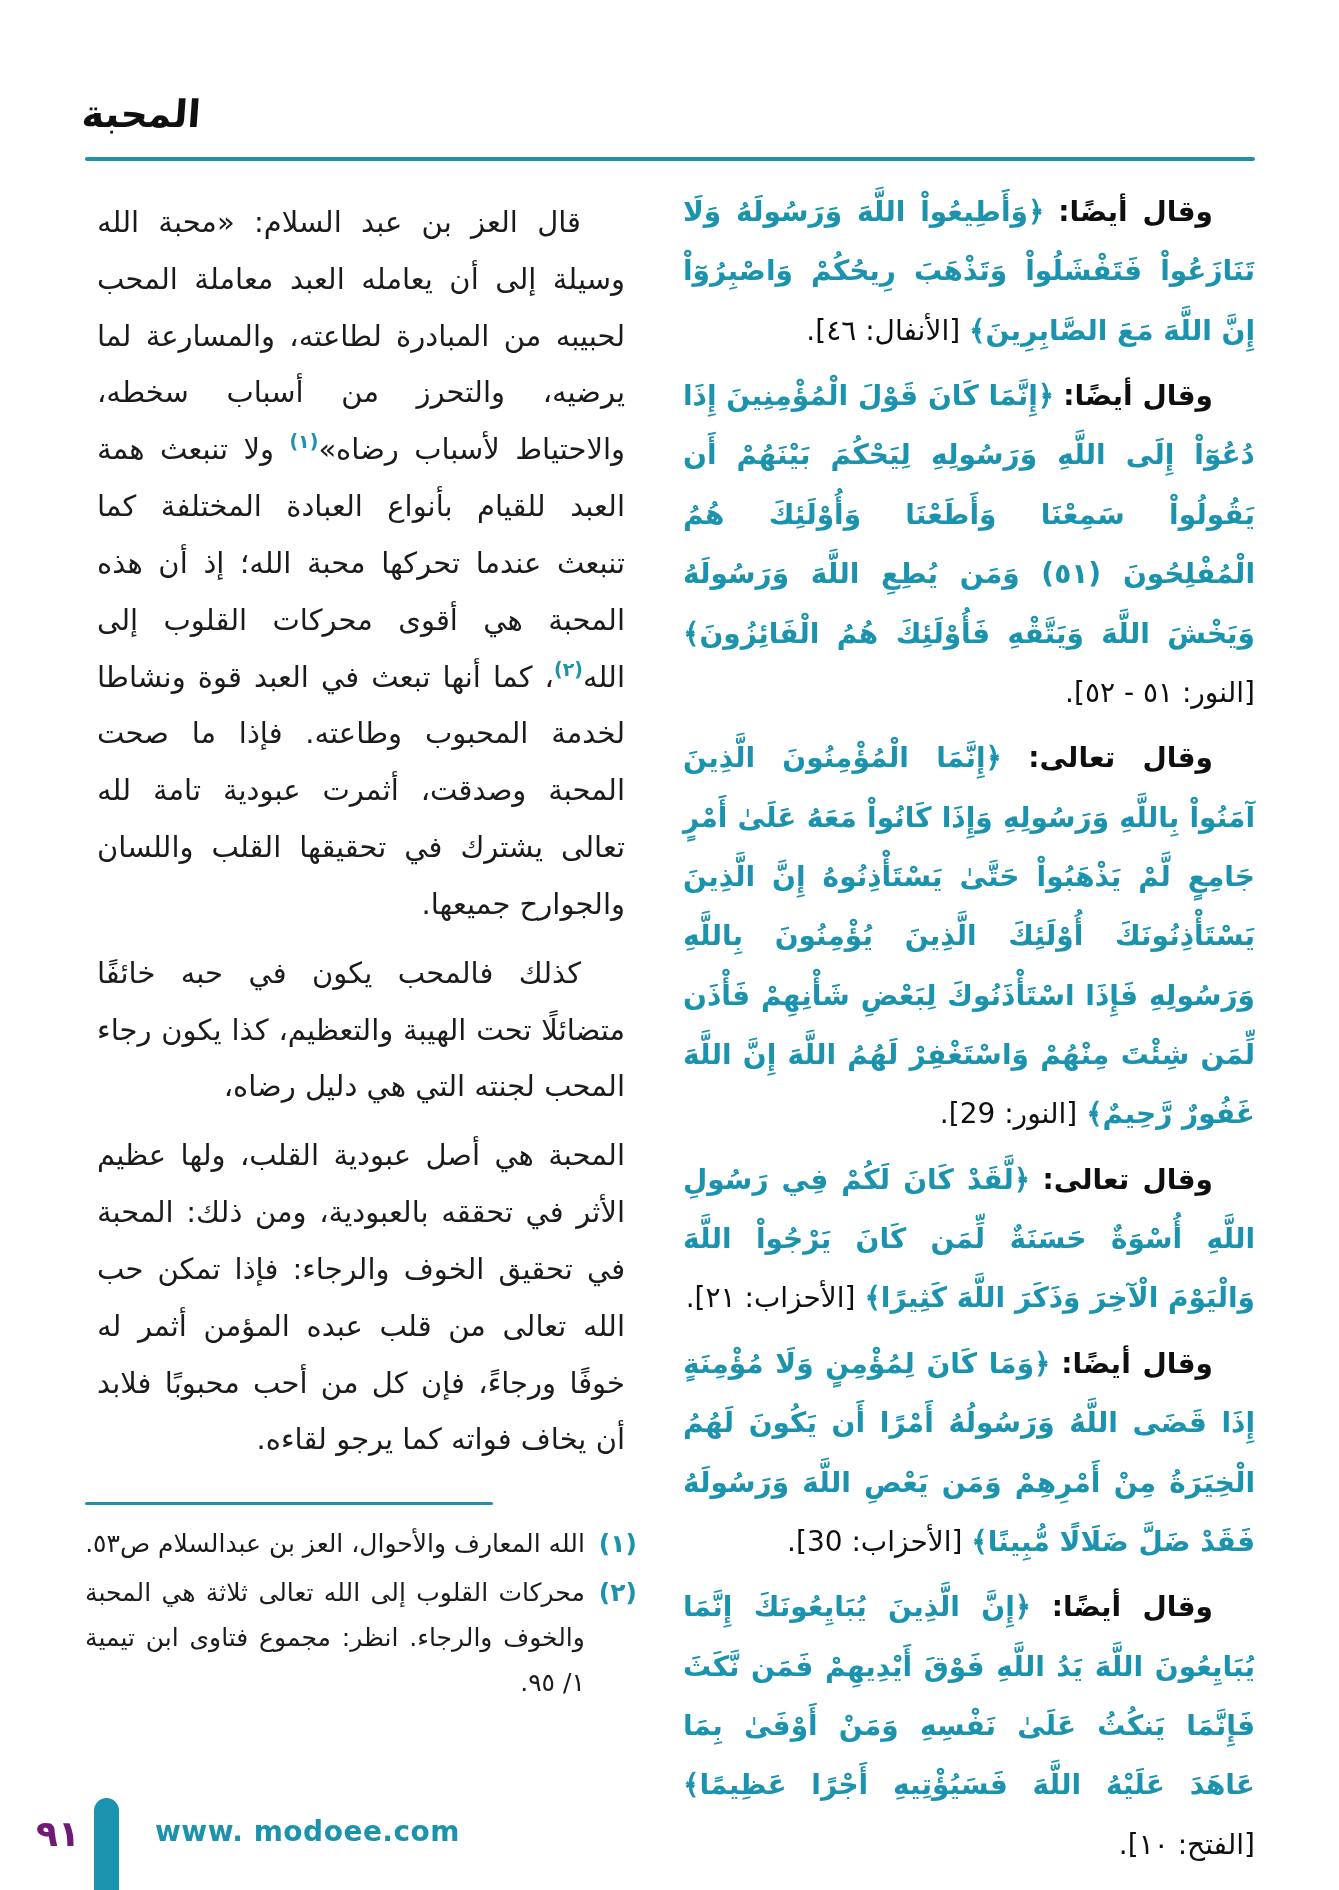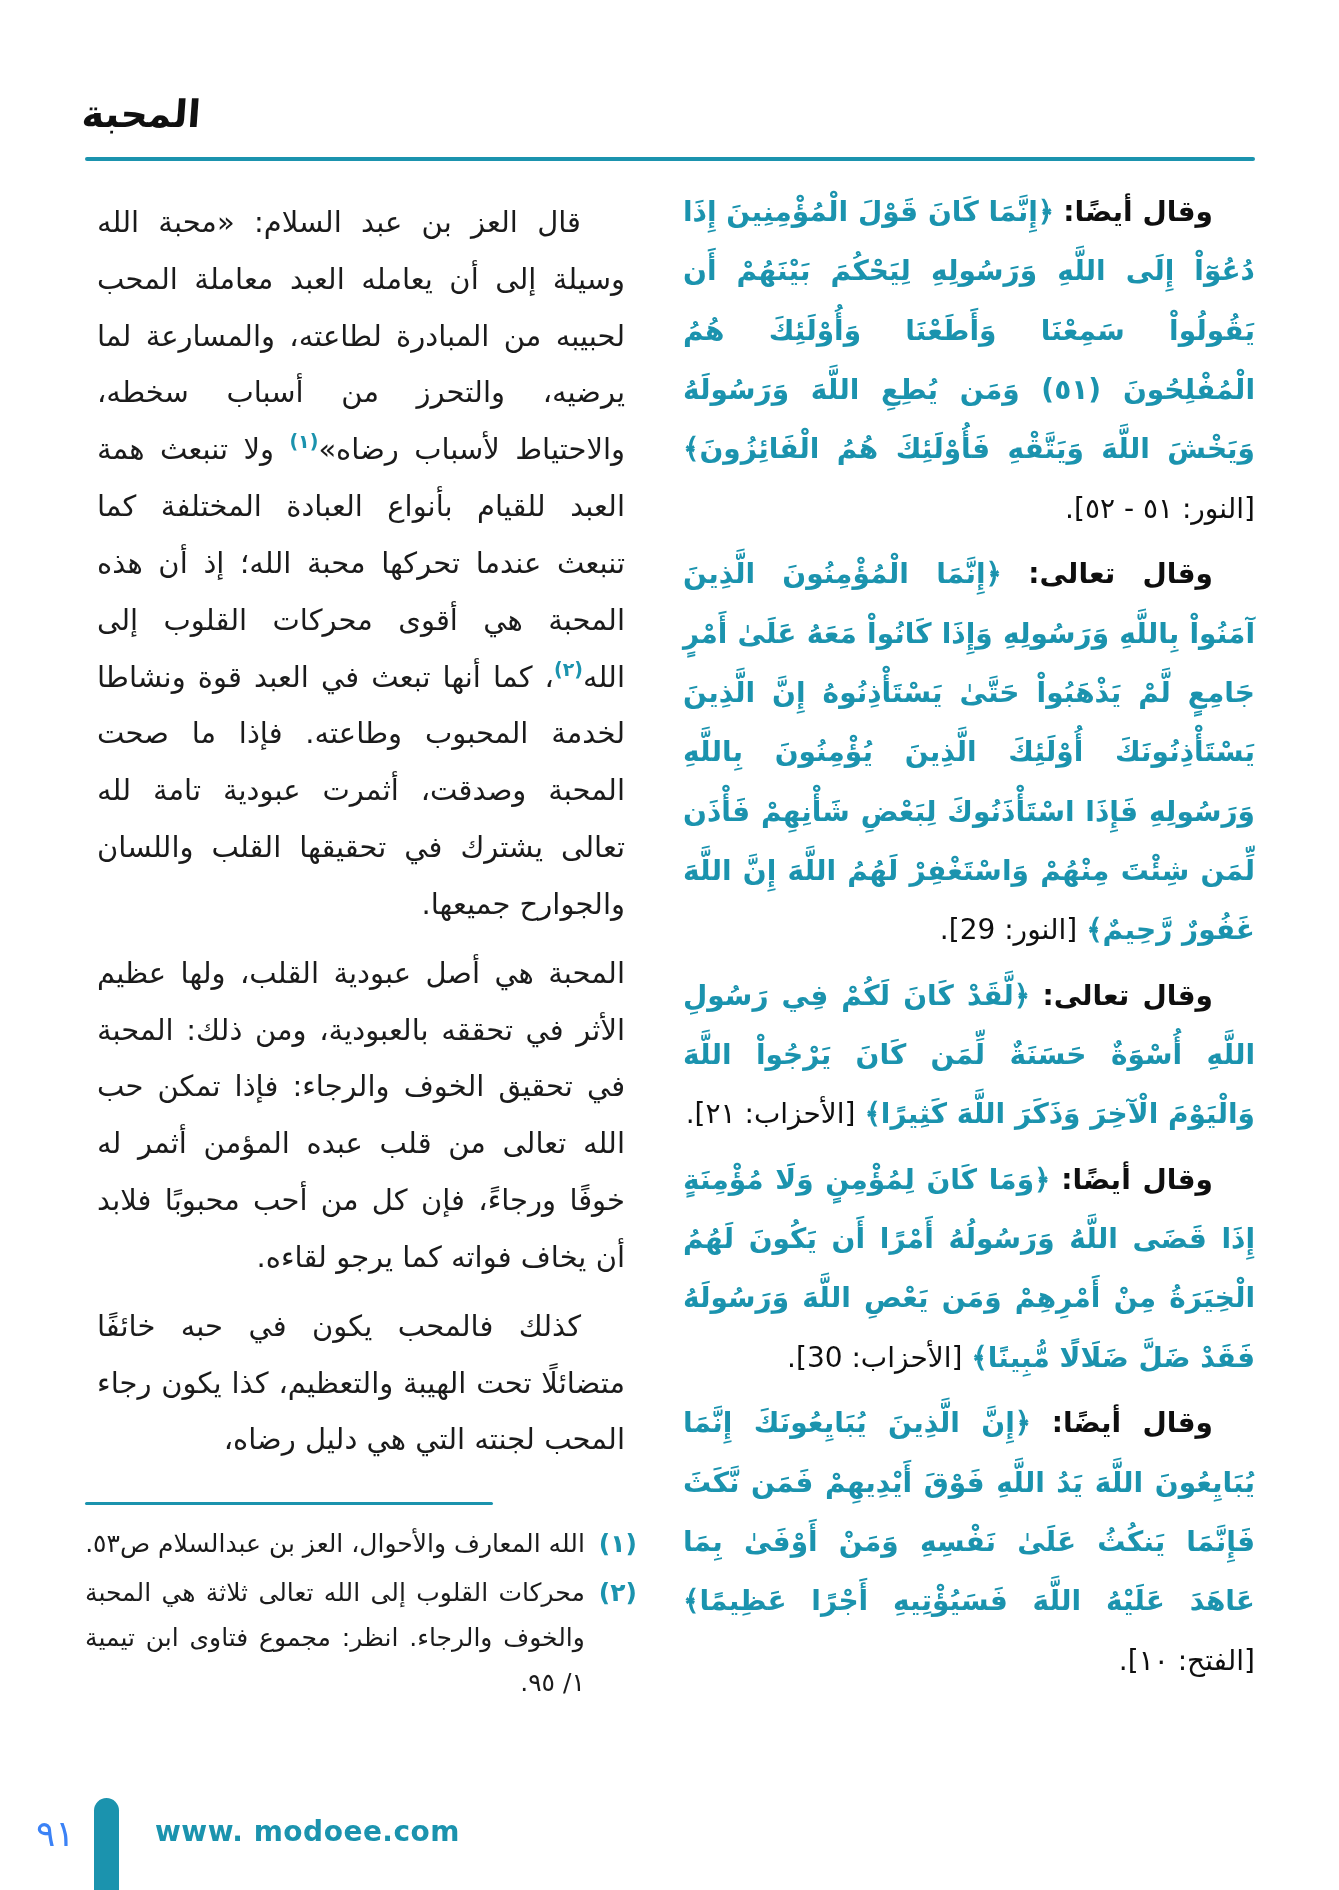--- a/index.html
+++ b/index.html
@@ -55,21 +55,21 @@
   .fn-item{
     display:flex;align-items:flex-start;
     font-size:25px;line-height:1.8;margin-bottom:4px;
   }
   .fn-num{color:var(--accent);font-weight:bold;margin-left:14px;white-space:nowrap;}
   .fn-text{flex:1;text-align:justify;}
   
   .footer{position:absolute;left:0;bottom:0;width:100%;height:100px;}
   .page-num{
     position:absolute;left:36px;bottom:36px;
-    font-size:36px;font-weight:normal;color:#3b82f6;direction:rtl;text-align:center;
+    font-size:36px;font-weight:bold;color:#701a75;direction:rtl;text-align:center;
   }
   .footer-tab{
     position:absolute;left:94px;bottom:0;
     width:25px;height:92px;background:var(--accent);
     border-radius:13px 13px 0 0;
   }
   .site{
     position:absolute;left:155px;bottom:42px;
     font-size:28px;font-weight:bold;color:var(--accent);
     letter-spacing:.5px;
@@ -81,20 +81,25 @@
 <div class="page">
 
   <div class="header-title">المحبة</div>
   <div class="header-rule"></div>
 
   <div class="columns">
 
     <div class="col col-right">
 
 
+      <p class="verse-p">
+        <span class="intro">وقال أيضًا:</span>
+        <span class="quran">﴿وَأَطِيعُواْ اللَّهَ وَرَسُولَهُ وَلَا تَنَازَعُواْ فَتَفْشَلُواْ وَتَذْهَبَ رِيحُكُمْ وَاصْبِرُوٓاْ إِنَّ اللَّهَ مَعَ الصَّابِرِينَ﴾</span>
+        <span class="ref">[الأنفال: ٤٦].</span>
+      </p>
 
       <p class="verse-p">
         <span class="intro">وقال أيضًا:</span>
         <span class="quran">﴿إِنَّمَا كَانَ قَوْلَ الْمُؤْمِنِينَ إِذَا دُعُوٓاْ إِلَى اللَّهِ وَرَسُولِهِ لِيَحْكُمَ بَيْنَهُمْ أَن يَقُولُواْ سَمِعْنَا وَأَطَعْنَا وَأُوْلَئِكَ هُمُ الْمُفْلِحُونَ (٥١) وَمَن يُطِعِ اللَّهَ وَرَسُولَهُ وَيَخْشَ اللَّهَ وَيَتَّقْهِ فَأُوْلَئِكَ هُمُ الْفَائِزُونَ﴾</span>
         <span class="ref">[النور: ٥١ - ٥٢].</span>
       </p>
 
       <p class="verse-p">
         <span class="intro">وقال تعالى:</span>
         <span class="quran">﴿إِنَّمَا الْمُؤْمِنُونَ الَّذِينَ آمَنُواْ بِاللَّهِ وَرَسُولِهِ وَإِذَا كَانُواْ مَعَهُ عَلَىٰ أَمْرٍ جَامِعٍ لَّمْ يَذْهَبُواْ حَتَّىٰ يَسْتَأْذِنُوهُ إِنَّ الَّذِينَ يَسْتَأْذِنُونَكَ أُوْلَئِكَ الَّذِينَ يُؤْمِنُونَ بِاللَّهِ وَرَسُولِهِ فَإِذَا اسْتَأْذَنُوكَ لِبَعْضِ شَأْنِهِمْ فَأْذَن لِّمَن شِئْتَ مِنْهُمْ وَاسْتَغْفِرْ لَهُمُ اللَّهَ إِنَّ اللَّهَ غَفُورٌ رَّحِيمٌ﴾</span>
@@ -118,23 +123,23 @@
         <span class="quran">﴿إِنَّ الَّذِينَ يُبَايِعُونَكَ إِنَّمَا يُبَايِعُونَ اللَّهَ يَدُ اللَّهِ فَوْقَ أَيْدِيهِمْ فَمَن نَّكَثَ فَإِنَّمَا يَنكُثُ عَلَىٰ نَفْسِهِ وَمَنْ أَوْفَىٰ بِمَا عَاهَدَ عَلَيْهُ اللَّهَ فَسَيُؤْتِيهِ أَجْرًا عَظِيمًا﴾</span>
         <span class="ref">[الفتح: ١٠].</span>
       </p>
 
     </div>
 
     <div class="col col-left">
 
       <p class="body-p indent"><span>قال العز بن عبد السلام: «محبة الله وسيلة إلى أن يعامله العبد معاملة المحب لحبيبه من المبادرة لطاعته، والمسارعة لما يرضيه، والتحرز من أسباب سخطه، والاحتياط لأسباب رضاه»</span><span class="fn-mark">(١)</span><span> ولا تنبعث همة العبد للقيام بأنواع العبادة المختلفة كما تنبعث عندما تحركها محبة الله؛ إذ أن هذه المحبة هي أقوى محركات القلوب إلى الله</span><span class="fn-mark">(٢)</span><span>، كما أنها تبعث في العبد قوة ونشاطا لخدمة المحبوب وطاعته. فإذا ما صحت المحبة وصدقت، أثمرت عبودية تامة لله تعالى يشترك في تحقيقها القلب واللسان والجوارح جميعها.</span></p>
 
+      <p class="body-p indent">كذلك فالمحب يكون في حبه خائفًا متضائلًا تحت الهيبة والتعظيم، كذا يكون رجاء المحب لجنته التي هي دليل رضاه،</p>
+
       <p class="body-p">المحبة هي أصل عبودية القلب، ولها عظيم الأثر في تحققه بالعبودية، ومن ذلك: المحبة في تحقيق الخوف والرجاء: فإذا تمكن حب الله تعالى من قلب عبده المؤمن أثمر له خوفًا ورجاءً، فإن كل من أحب محبوبًا فلابد أن يخاف فواته كما يرجو لقاءه.</p>
-
-      <p class="body-p indent">كذلك فالمحب يكون في حبه خائفًا متضائلًا تحت الهيبة والتعظيم، كذا يكون رجاء المحب لجنته التي هي دليل رضاه،</p>
 
       <div class="footnotes">
         <div class="fn-rule"></div>
 
         <div class="fn-item">
           <span class="fn-num">(١)</span>
           <span class="fn-text">الله المعارف والأحوال، العز بن عبدالسلام ص٥٣.</span>
         </div>
 
         <div class="fn-item">

